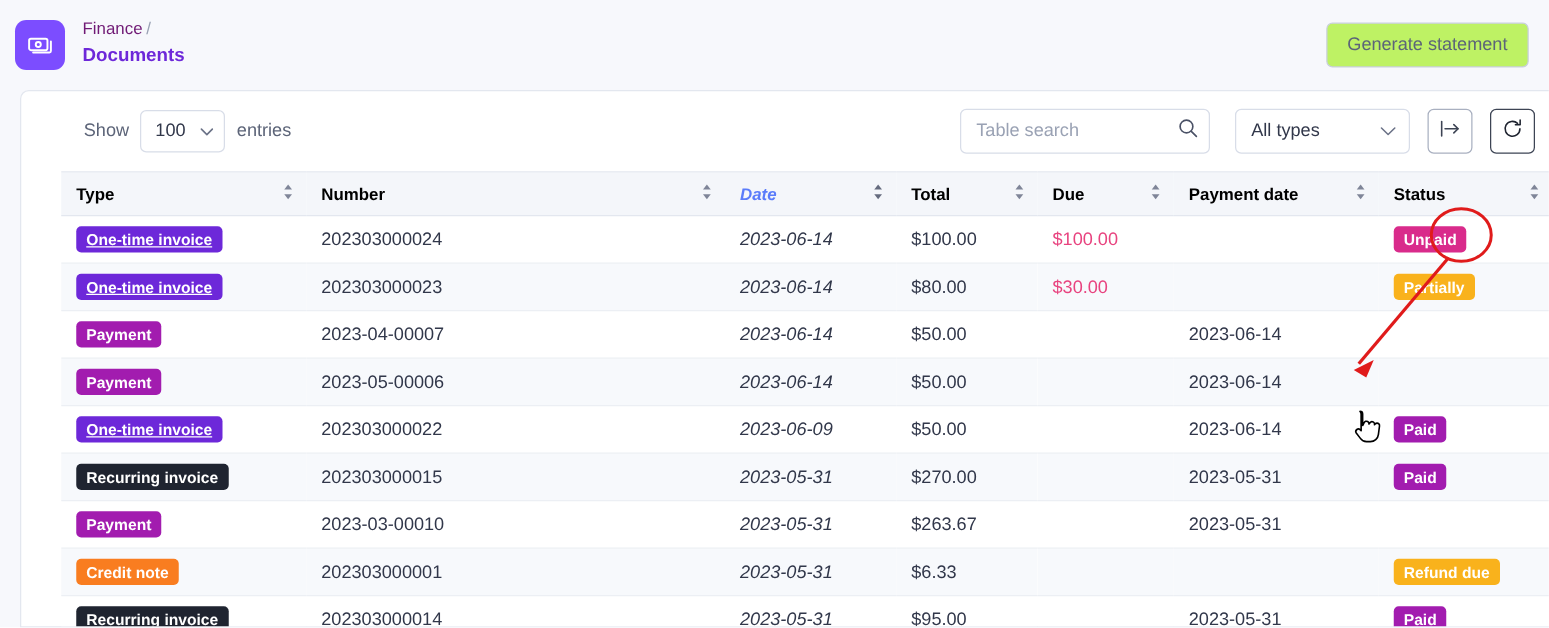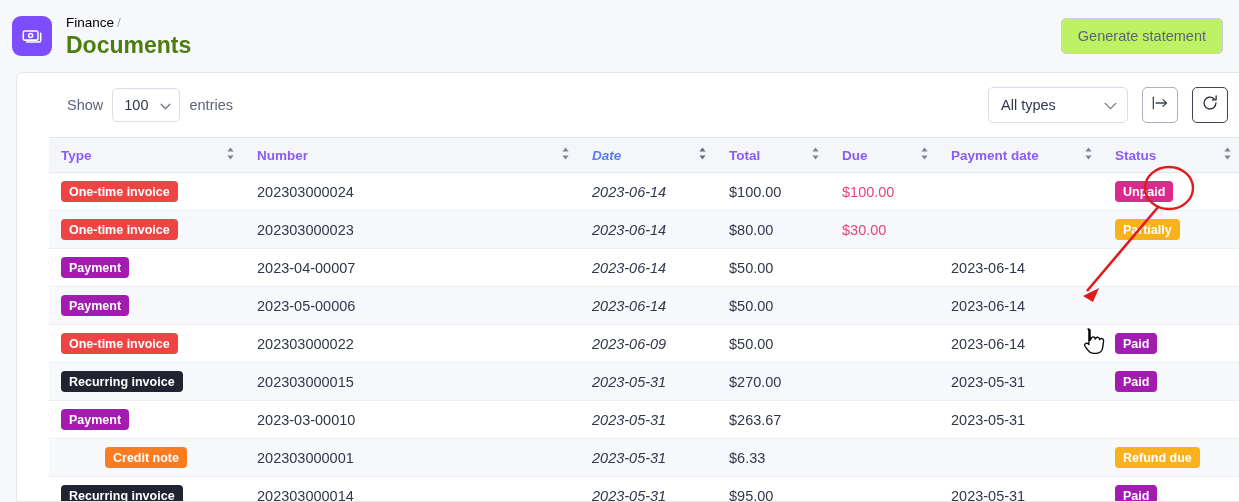--- a/index.html
+++ b/index.html
@@ -30,25 +30,25 @@
     flex: 0 0 auto;
     margin-left: 4px;
   }
   .app-icon svg { display: block; }
   .title-block { margin-left: 14px; display: flex; flex-direction: column; justify-content: center; }
   .breadcrumb {
     font-size: 13.5px; line-height: 17px;
     color: #8b93a7;
   }
   .breadcrumb a {
-    color: #000000; text-decoration: none;
+    color: #701a75; text-decoration: none;
   }
   .breadcrumb .sep { color: #9aa2b4; margin-left: 3px; }
   .page-title {
-    font-size: 23px; font-weight: bold; color: #4d7c0f;
+    font-size: 15px; font-weight: bold; color: #6d28d9;
     line-height: 26px; margin-top: 1px;
   }
   .header-spacer { flex: 1 1 auto; }
   .btn-outline {
     border: 1px solid #c9cfdc;
     background: #bef264;
     color: #5c6478;
     font-size: 14.5px;
     border-radius: 5px;
     padding: 9px 16px;
@@ -120,21 +120,21 @@
     display: flex; align-items: center; justify-content: center;
   }
   .icon-btn.strong { border-color: #3d4454; }
 
   
   table.dt { width: 100%; border-collapse: collapse; table-layout: fixed; }
   table.dt th {
     background: #f4f6fa;
     border-top: 1px solid #e3e7ef;
     border-bottom: 1px solid #e3e7ef;
-    font-size: 13.5px; font-weight: bold; color: #8b5cf6;
+    font-size: 13.5px; font-weight: bold; color: #000000;
     text-align: left;
     padding: 9px 10px 9px 12px;
     height: 34px;
     white-space: nowrap;
   }
   table.dt th.sorted { color: #5b7cfa; }
   .th-inner { display: flex; align-items: center; justify-content: space-between; gap: 6px; }
   .sort-ico { flex: 0 0 auto; opacity: .85; }
   table.dt td {
     font-size: 14.5px; color: #31374a;
@@ -157,24 +157,24 @@
   .c-status{ width: 139px; }
   .c-act  { width: 146px; }
 
   .badge {
     display: inline-block;
     font-size: 12.5px; font-weight: bold;
     color: #fff; border-radius: 4px;
     padding: 3.5px 8px; line-height: 14px;
     white-space: nowrap;
   }
-  .b-purple { background: #ef4444; }
+  .b-purple { background: #6d28d9; text-decoration: underline; }
   .b-green  { background: #a21caf; }
   .b-dark   { background: #1f2430; }
-  .b-orange { background: #f97d20; margin-left: 44px; }
+  .b-orange { background: #f97d20; }
   .b-pink   { background: #d92b8b; }
   .b-amber  { background: #f9b21c; }
 
   .due-amt { color: #e8437f; }
   .actions { display: flex; align-items: center; gap: 12px; }
   .act-ico { cursor: pointer; display: inline-flex; }
 
   
   .annot {
     position: absolute; left: 0; top: 0;
@@ -252,20 +252,29 @@
             <svg width="11" height="7" viewBox="0 0 12 8" fill="none" stroke="#6b7287" stroke-width="1.5" stroke-linecap="round" stroke-linejoin="round">
                 <path d="M1 1.5 6 6.5 11 1.5"></path>
               </svg>
           </span>
         </div>
         <span class="lbl">entries</span>
       </div>
 
       <div class="toolbar-spacer"></div>
 
+      <div class="search-box">
+        <input class="search-input" type="text" placeholder="Table search" style="">
+        <span class="search-icon-wrap">
+          <svg width="17" height="17" viewBox="0 0 18 18" fill="none" stroke="#4a5166" stroke-width="1.4" stroke-linecap="round">
+              <circle cx="7.6" cy="7.6" r="5.4"></circle>
+              <path d="M11.7 11.7 16 16"></path>
+            </svg>
+        </span>
+      </div>
 
       <div class="select-types">
         <span>All types</span>
         <span class="chev">
           <svg width="13" height="8" viewBox="0 0 14 9" fill="none" stroke="#6b7287" stroke-width="1.4" stroke-linecap="round" stroke-linejoin="round">
               <path d="M1 1.6 7 7.4 13 1.6"></path>
             </svg>
         </span>
       </div>
 

